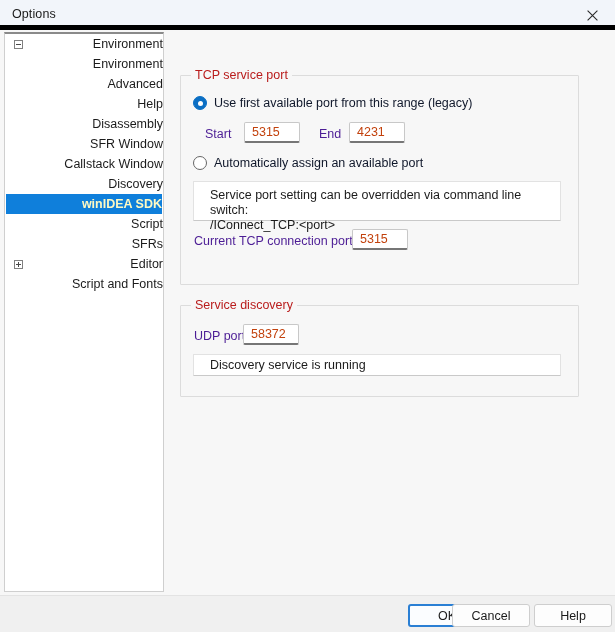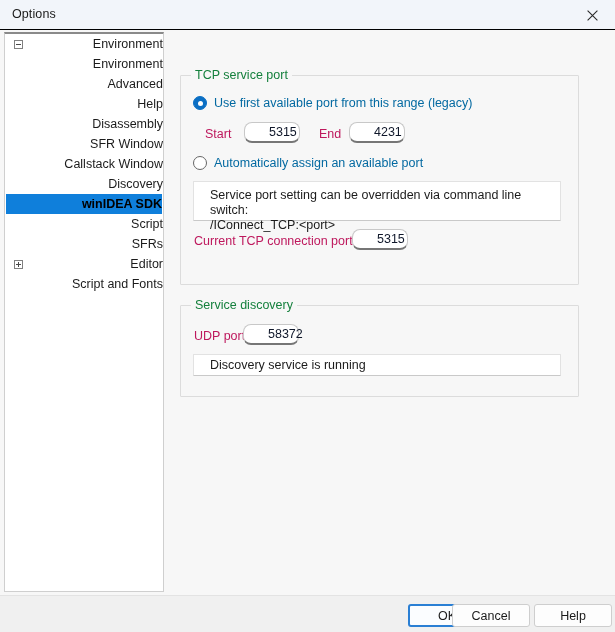--- a/index.html
+++ b/index.html
@@ -16,21 +16,21 @@
     overflow: hidden;
     position: relative;
   }
 
   
   .titlebar {
     position: absolute;
     left: 0; top: 0;
     width: 615px; height: 30px;
     background: #f2f5fa;
-    border-bottom: 1px solid #000000;
+    border-bottom: 5px solid #000000;
     box-sizing: border-box;
   }
   .titlebar-text {
     position: absolute;
     left: 12px; top: 7px;
     font-size: 12.5px;
     color: #1b1b1b;
     letter-spacing: .1px;
   }
   .close-btn {
@@ -71,21 +71,21 @@
     font-size: 12.5px;
     color: #1b1b1b;
     white-space: nowrap;
     padding-left: 8px;
     cursor: default;
   }
   .tree-item.lvl0 { padding-left: 25px; }
   .tree-item.lvl1 { padding-left: 46px; }
   .tree-item.selected {
     background: #0f7fdb;
-    color: #000000;
+    color: #fef9c3;
     font-weight: bold;
     margin-left: 1px;
     margin-right: 1px;
     padding-left: 24px;
   }
   .twisty {
     position: absolute;
     left: 9px; top: 6px;
     width: 9px; height: 9px;
     border: 1px solid #808080;
@@ -120,21 +120,21 @@
     border-radius: 1px;
     box-sizing: border-box;
     background: transparent;
   }
   .groupbox-title {
     position: absolute;
     top: -8px; left: 10px;
     background: #f7f7f7;
     padding: 0 4px;
     font-size: 12.5px;
-    color: #15803d;
+    color: #b91c1c;
     white-space: nowrap;
   }
   #tcp-group  { left: 12px; top: 45px; width: 399px; height: 210px; }
   #disc-group { left: 12px; top: 275px; width: 399px; height: 92px; }
 
   
   .radio-row {
     position: absolute;
     display: flex;
     align-items: center;
@@ -157,43 +157,43 @@
   .radio.checked::after {
     content: "";
     position: absolute;
     left: 3.5px; top: 3.5px;
     width: 5px; height: 5px;
     border-radius: 50%;
     background: #ffffff;
   }
   .radio-label {
     font-size: 12.5px;
-    color: #0369a1;
+    color: #0f172a;
     white-space: nowrap;
   }
 
   
   .field-label {
     position: absolute;
     font-size: 12.5px;
-    color: #be185d;
+    color: #4c1d95;
     white-space: nowrap;
   }
   .textbox {
     position: absolute;
     background: #ffffff;
     border: 1px solid #c8c8c8;
     border-bottom: 2px solid #767676;
     box-sizing: border-box;
     height: 21px;
     line-height: 18px;
     font-size: 12.5px;
-    color: #0f172a;
-    padding: 0 24px;
-    border-radius: 8px;
+    color: #c2410c;
+    padding: 0 7px;
+    border-radius: 2px;
     cursor: text;
   }
 
   .infobox {
     position: absolute;
     background: #ffffff;
     border: 1px solid #e2e2e2;
     border-bottom: 1px solid #c9c9c9;
     box-sizing: border-box;
     font-size: 12.5px;

